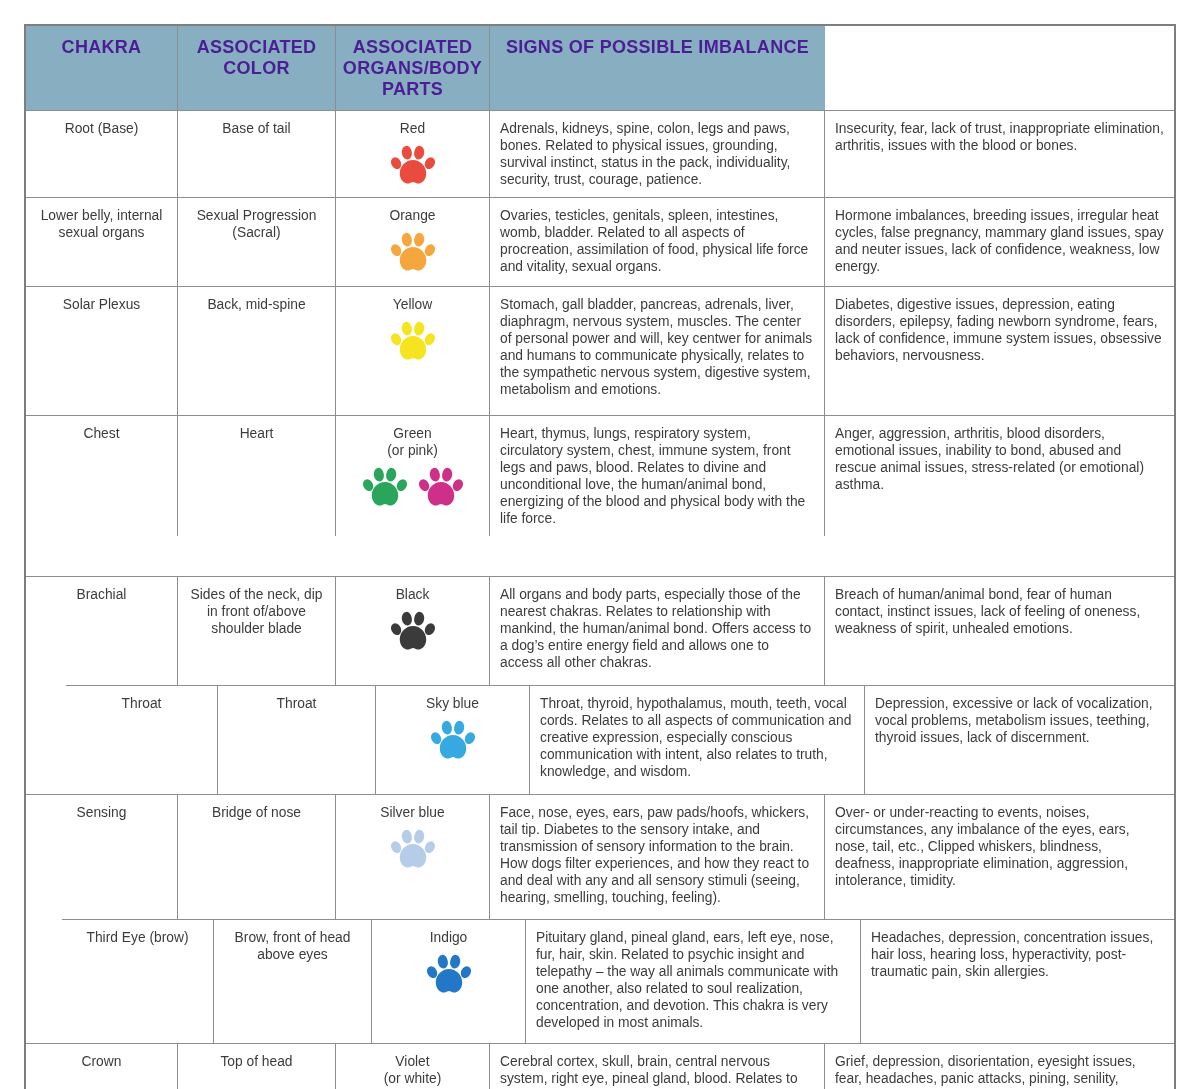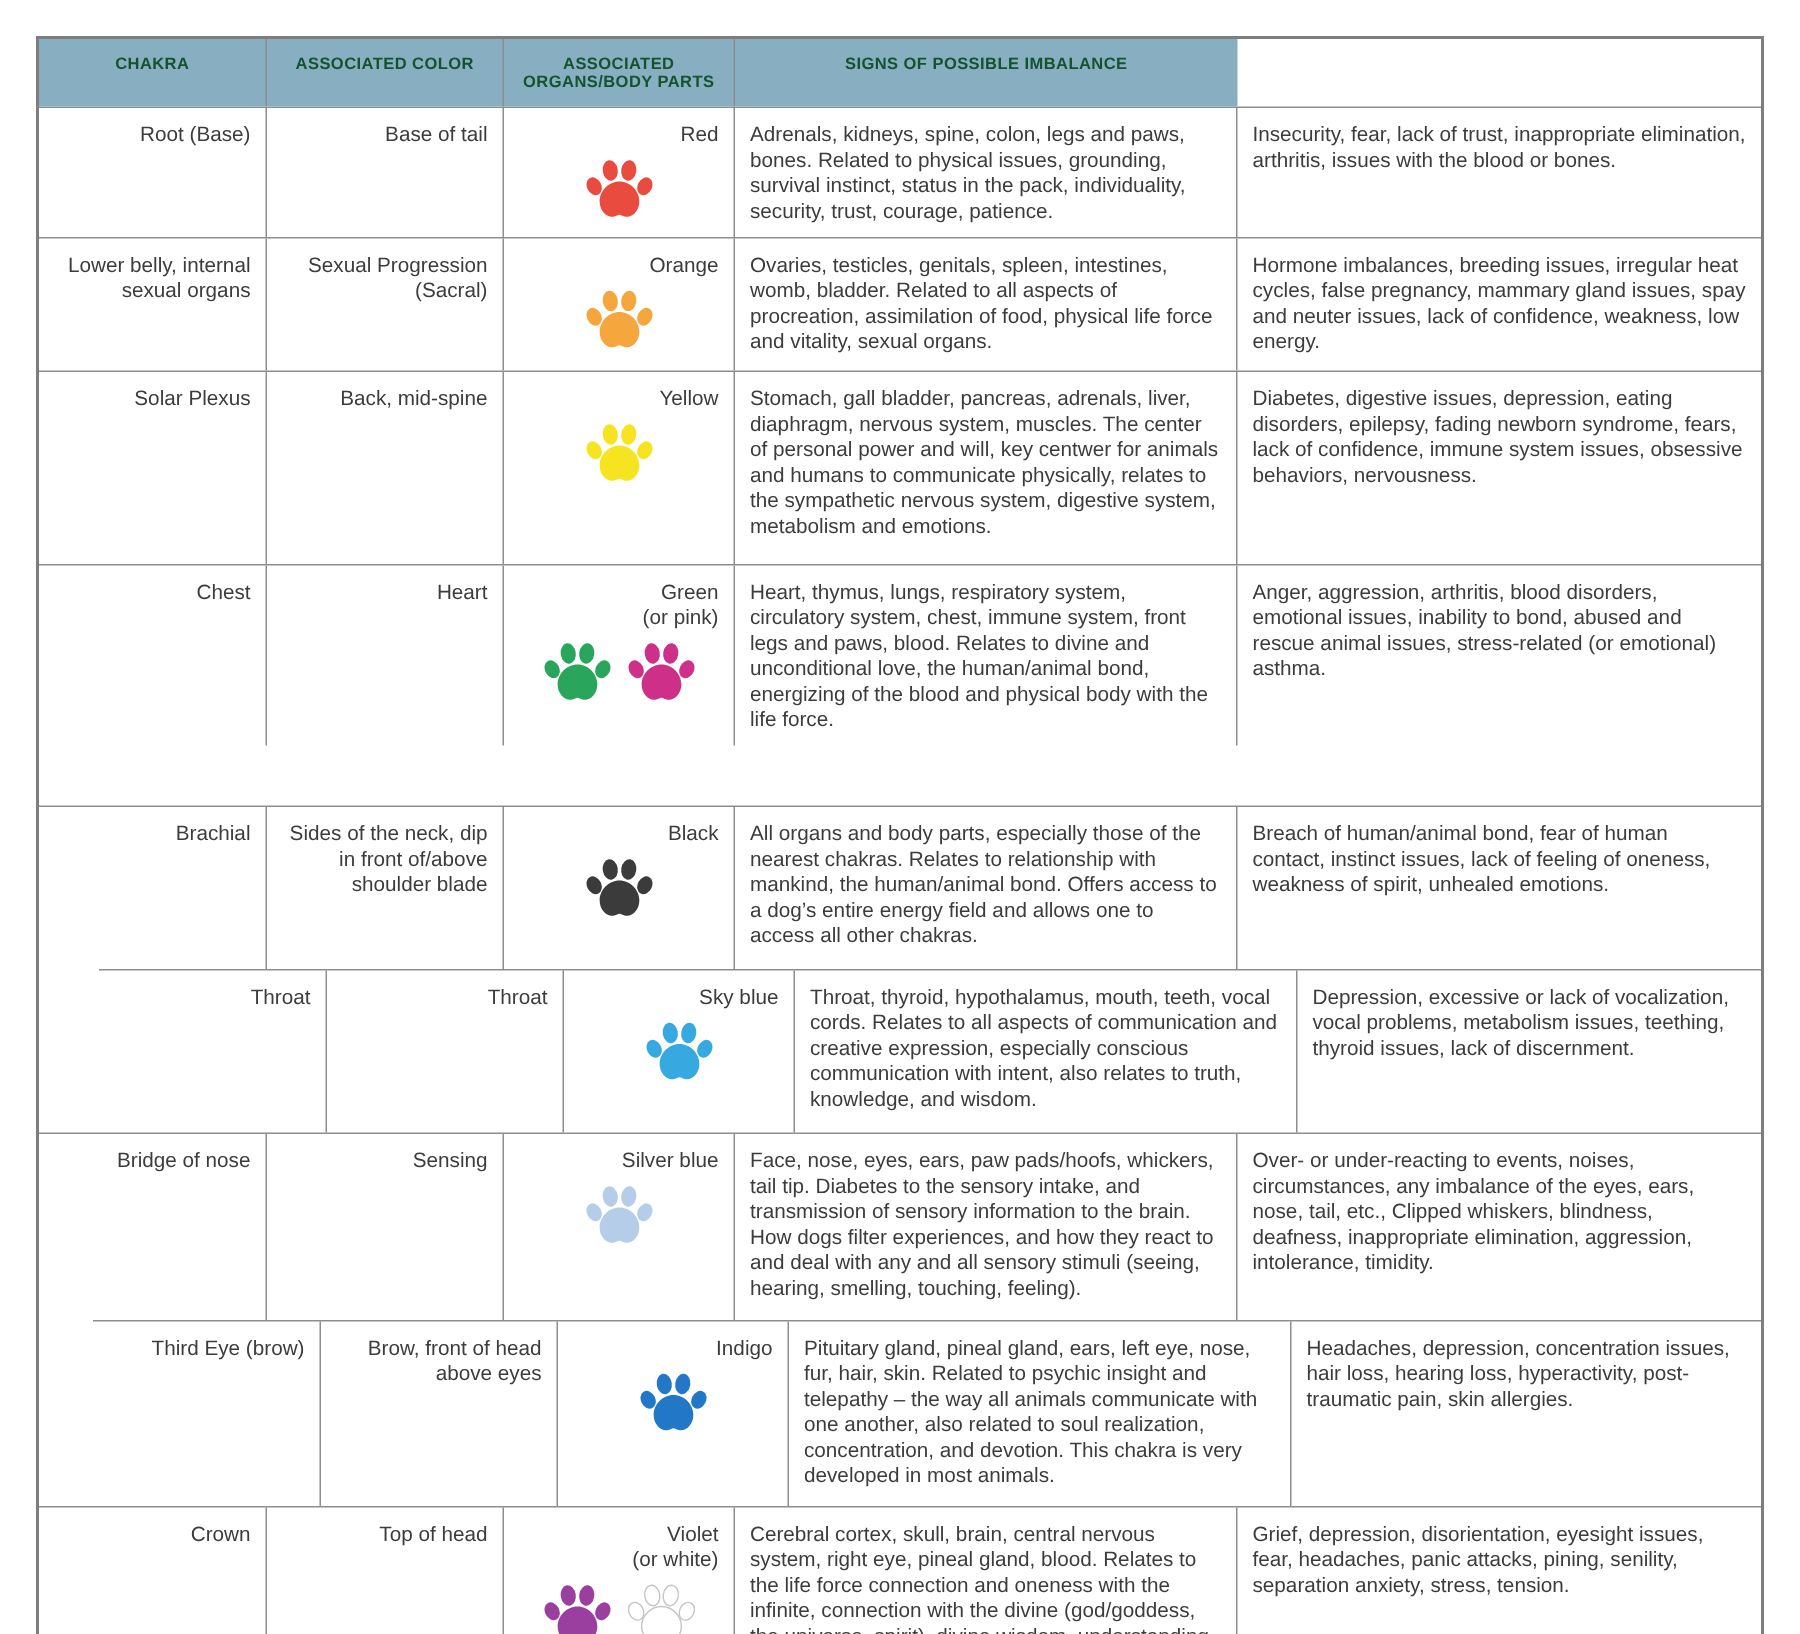--- a/index.html
+++ b/index.html
@@ -15,34 +15,34 @@
   .tr {
     display: grid;
     grid-template-columns: 152px 158px 154px 335px 1fr;
   }
   .tr > div { box-sizing: border-box; }
   .tr > div:not(:last-child) { border-right: 1px solid #8d8d8d; }
   #tbody .tr { border-top: 1px solid #8d8d8d; }
 
   .th {
     background: #87afc1;
-    color: #14532d;
+    color: #4c1d95;
     font-weight: bold;
-    font-size: 11px;
+    font-size: 18px;
     letter-spacing: 0.3px;
     text-align: center;
     padding: 11px 4px 10px 4px;
   }
 
   .td {
     padding: 9px 10px 8px 10px;
     font-size: 13.8px;
     line-height: 1.24;
   }
-  .td.center { text-align: right; }
+  .td.center { text-align: center; }
   .prewrap { white-space: pre-line; }
 
   .paw-row {
     display: flex;
     justify-content: center;
     align-items: flex-end;
     gap: 10px;
     margin-top: 7px;
   }
   svg.paw { width: 46px; height: 42px; display: block; }
@@ -187,22 +187,22 @@
                   <ellipse cx="87" cy="42" rx="10.5" ry="13.5" transform="rotate(27 87 42)"></ellipse>
                   <path d="M50 35 C34 35 21 49 21 64 C21 78 31 88 41 86.5 C45 86 47 83.5 50 83.5 C53 83.5 55 86 59 86.5 C69 88 79 78 79 64 C79 49 66 35 50 35 Z"></path>
                 </g>
               </svg>
             </div>
           </div>
           <div class="td ">Throat, thyroid, hypothalamus, mouth, teeth, vocal cords. Relates to all aspects of communication and creative expression, especially conscious communication with intent, also relates to truth, knowledge, and wisdom.</div>
           <div class="td ">Depression, excessive or lack of vocalization, vocal problems, metabolism issues, teething, thyroid issues, lack of discernment.</div>
         </div>
         <div class="tr" style="min-height: 124px;">
+          <div class="td center prewrap">Sensing</div>
           <div class="td center prewrap">Bridge of nose</div>
-          <div class="td center prewrap">Sensing</div>
           <div class="td center">
             <div class="prewrap">Silver blue</div>
             <div class="paw-row">
               <svg class="paw" viewBox="0 0 100 92">
                 <g fill="#b6cdea">
                   <ellipse cx="13" cy="42" rx="10.5" ry="13.5" transform="rotate(-27 13 42)"></ellipse>
                   <ellipse cx="36.5" cy="19" rx="11" ry="15" transform="rotate(-9 36.5 19)"></ellipse>
                   <ellipse cx="63.5" cy="19" rx="11" ry="15" transform="rotate(9 63.5 19)"></ellipse>
                   <ellipse cx="87" cy="42" rx="10.5" ry="13.5" transform="rotate(27 87 42)"></ellipse>
                   <path d="M50 35 C34 35 21 49 21 64 C21 78 31 88 41 86.5 C45 86 47 83.5 50 83.5 C53 83.5 55 86 59 86.5 C69 88 79 78 79 64 C79 49 66 35 50 35 Z"></path>

